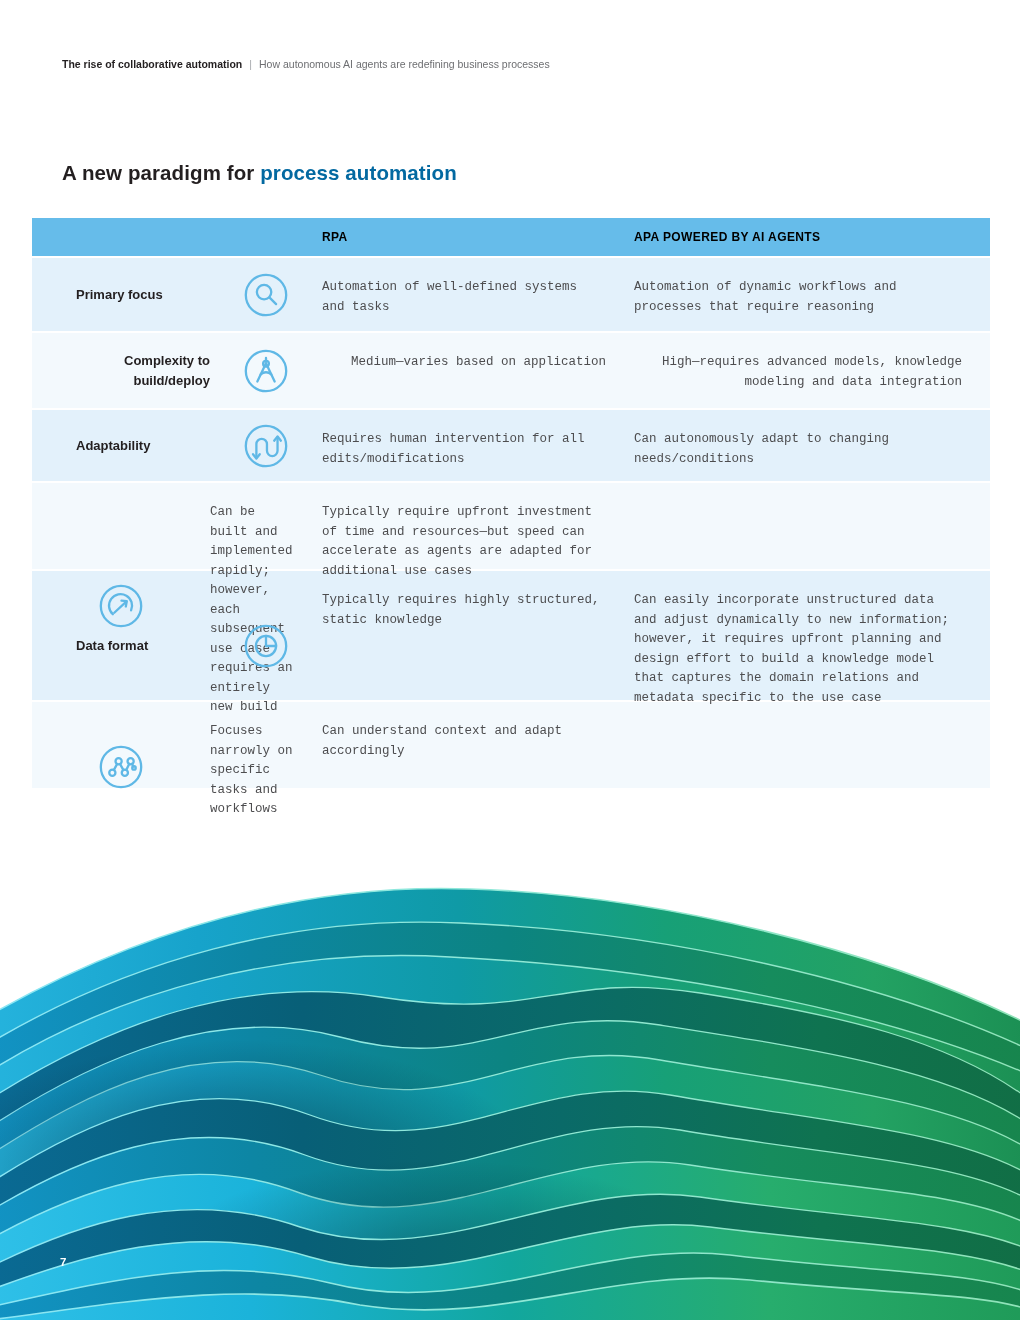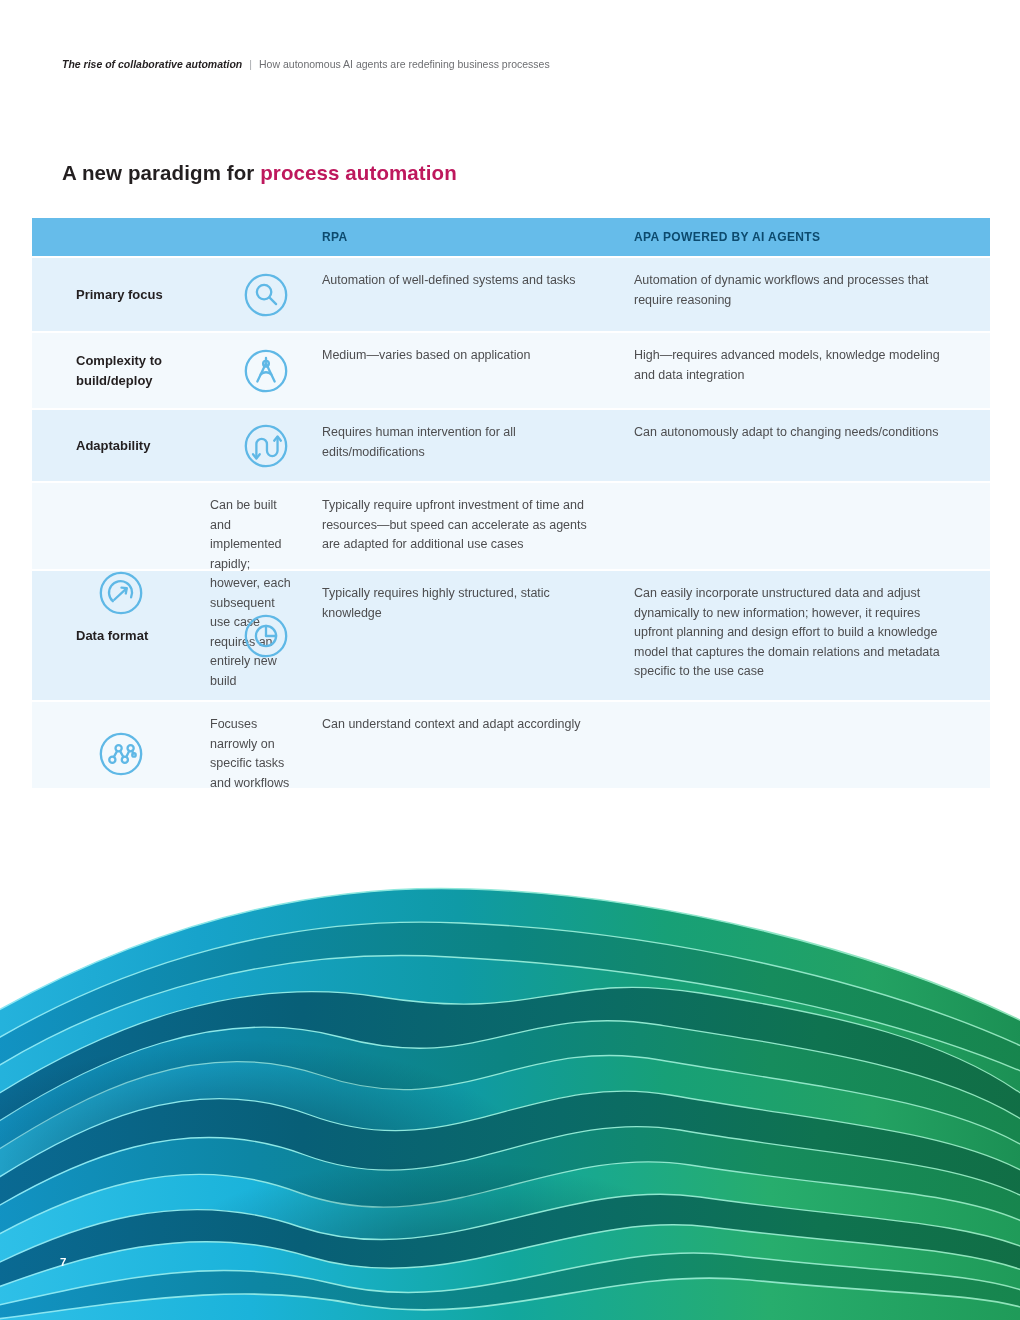--- a/index.html
+++ b/index.html
@@ -9,61 +9,61 @@
     width: 1020px;
     height: 1320px;
     background: #ffffff;
     overflow: hidden;
     font-family: "Liberation Sans", sans-serif;
     color: #4d4d4f;
   }
 
   
   .meta { margin: 57px 0 0 62px; font-size: 10.5px; line-height: 14px; color: #6d6e71; }
-  .meta .brand { font-weight: bold; color: #231f20; font-style: italic; }
+  .meta .brand { font-weight: bold; color: #231f20; }
   .meta .sep { margin: 0 7px; color: #a7a9ac; }
 
   
   h1 { margin: 89px 0 0 62px; font-size: 20.5px; line-height: 26px; font-weight: bold; color: #231f20; letter-spacing: .1px; }
-  h1 .accent { color: #be185d; }
+  h1 .accent { color: #0369a1; }
   .intro { margin: 13px 0 0 62px; font-size: 12.5px; line-height: 19px; color: #4d4d4f; }
 
   
   .table { margin: 32px 0 0 32px; width: 958px; font-size: 12.5px; }
   .thead {
     display: grid;
     grid-template-columns: 178px 112px 312px 1fr;
     height: 38px;
     align-items: center;
     background: #66bcea;
-    color: #0c4a6e;
+    color: #000000;
     font-weight: bold;
     font-size: 12px;
     letter-spacing: .4px;
   }
   .row {
     display: grid;
     grid-template-columns: 178px 112px 312px 1fr;
     margin-top: 2px;
   }
   .row.alt-a { background: #e3f1fb; }
   .row.alt-b { background: #f3f9fd; }
   .r1 { height: 73px; }
-  .r2 { height: 75px; }
+  .r2 { height: 75px; text-align: right; }
   .r3 { height: 71px; }
   .r4 { height: 86px; }
   .r5 { height: 129px; }
   .r6 { height: 86px; }
   .cell-label {
     display: flex; align-items: center;
     padding-left: 44px;
     font-weight: bold; font-size: 13px; line-height: 20px; color: #231f20;
   }
   .cell-icon { display: flex; align-items: center; justify-content: center; }
-  .cell-text { padding: 13px 28px 12px 0; line-height: 19.5px; color: #4d4d4f; }
+  .cell-text { padding: 20px 28px 12px 0; line-height: 19.5px; color: #4d4d4f; font-family: Liberation Mono, monospace; }
   .icon-svg { display:block; }
   .icon-svg * { stroke: #5fb8e6; stroke-width: 2.4; fill: none; stroke-linecap: round; stroke-linejoin: round; }
 
   
   .wave { position: absolute; left: 0; bottom: 0; width: 1020px; height: 445px; }
   .wave svg { display: block; width: 100%; height: 100%; }
 
   .pagenum {
     position: absolute; left: 60px; top: 1256px;
     color: #ffffff; font-weight: bold; font-size: 11.5px; z-index: 5;

